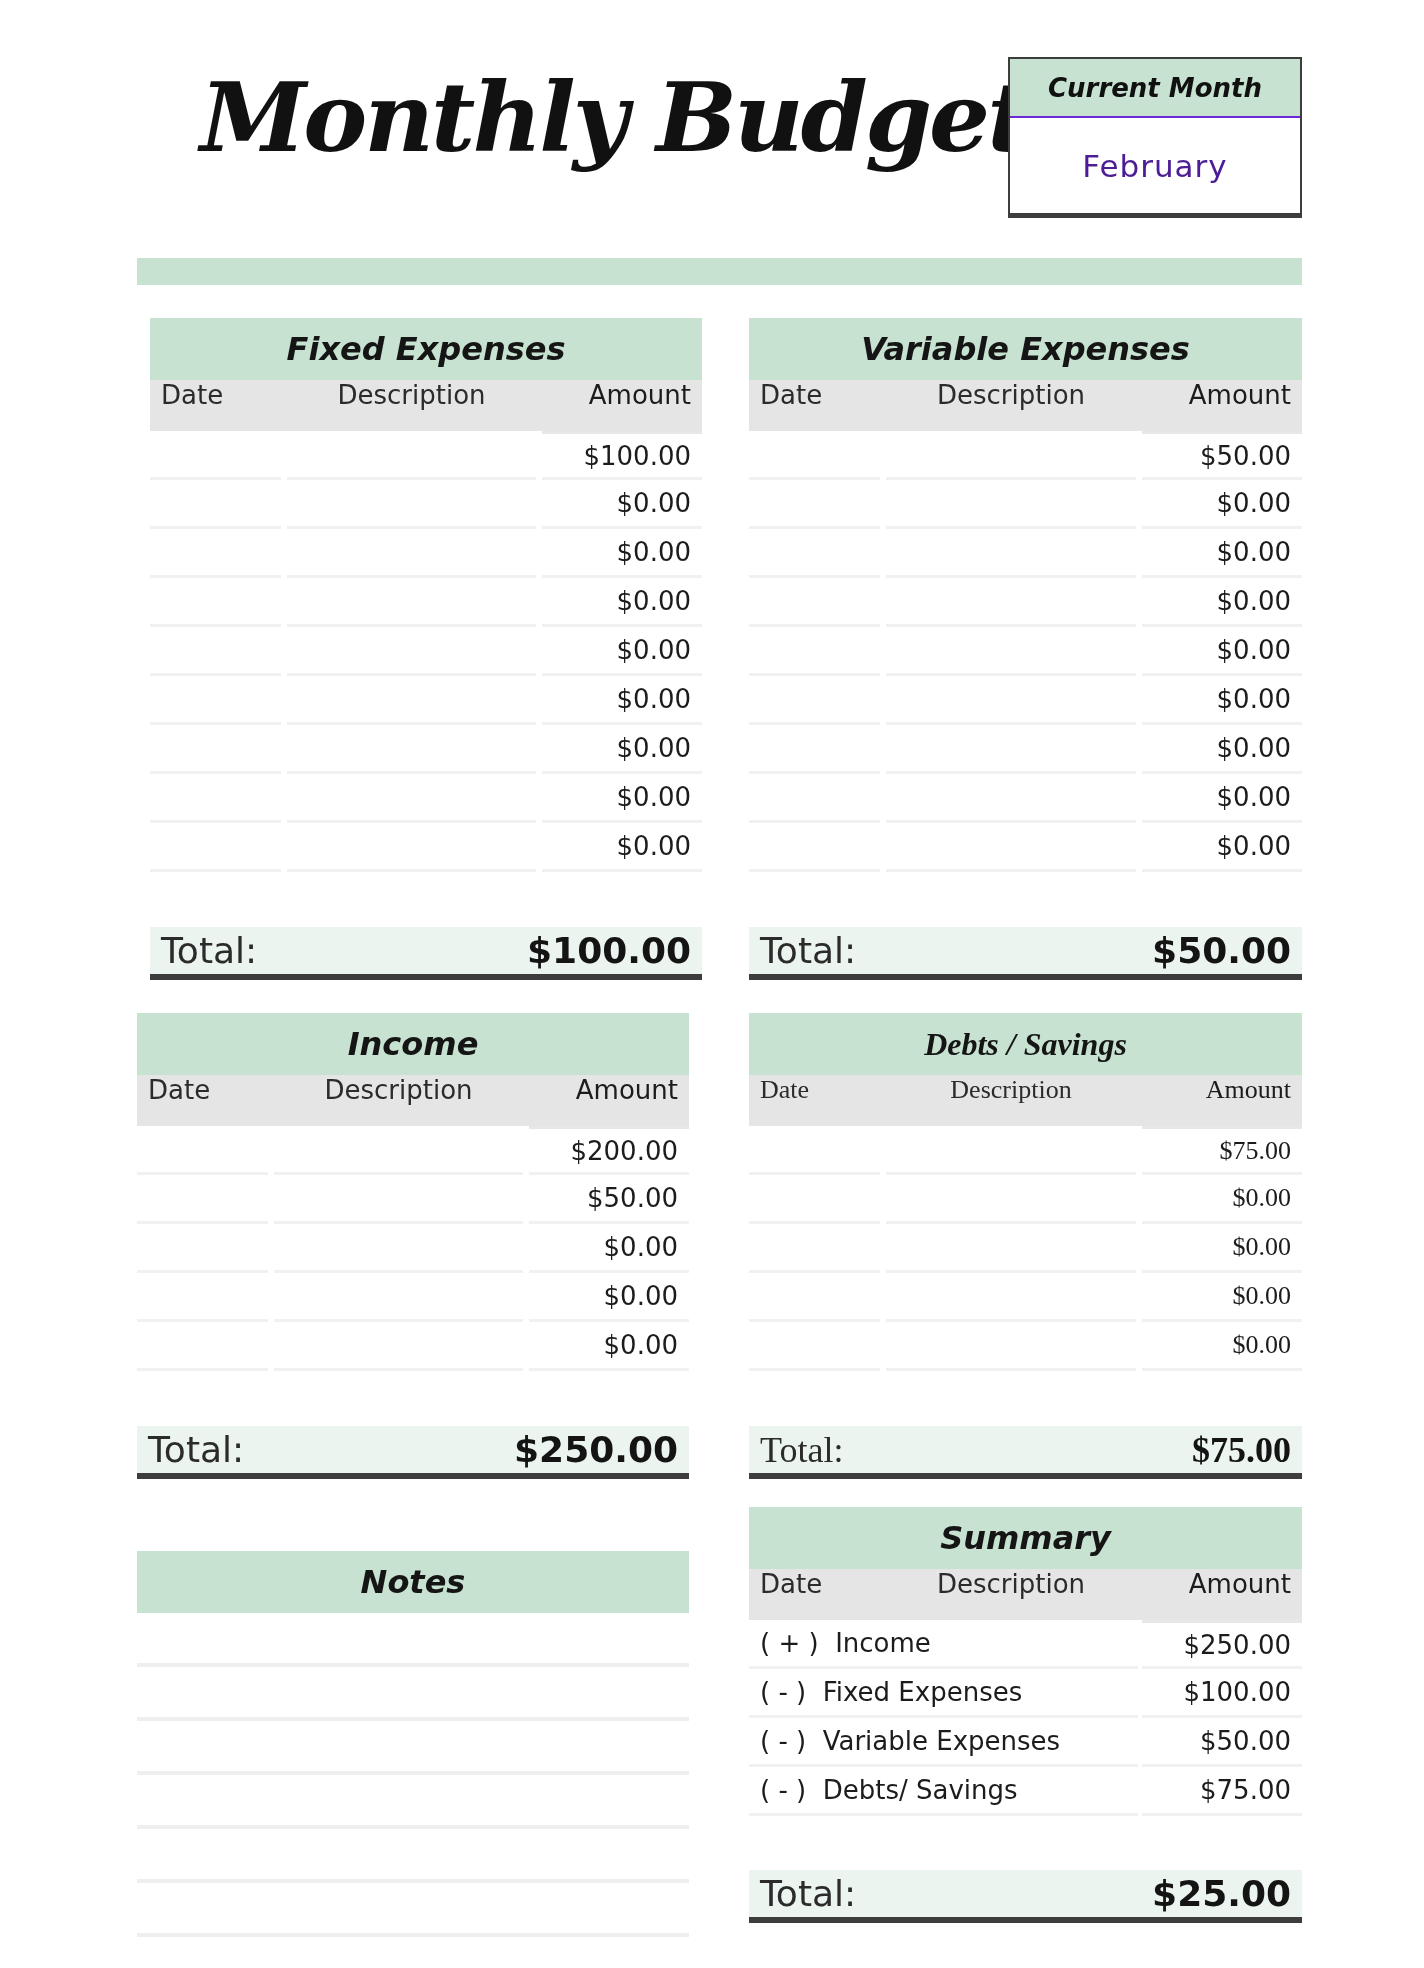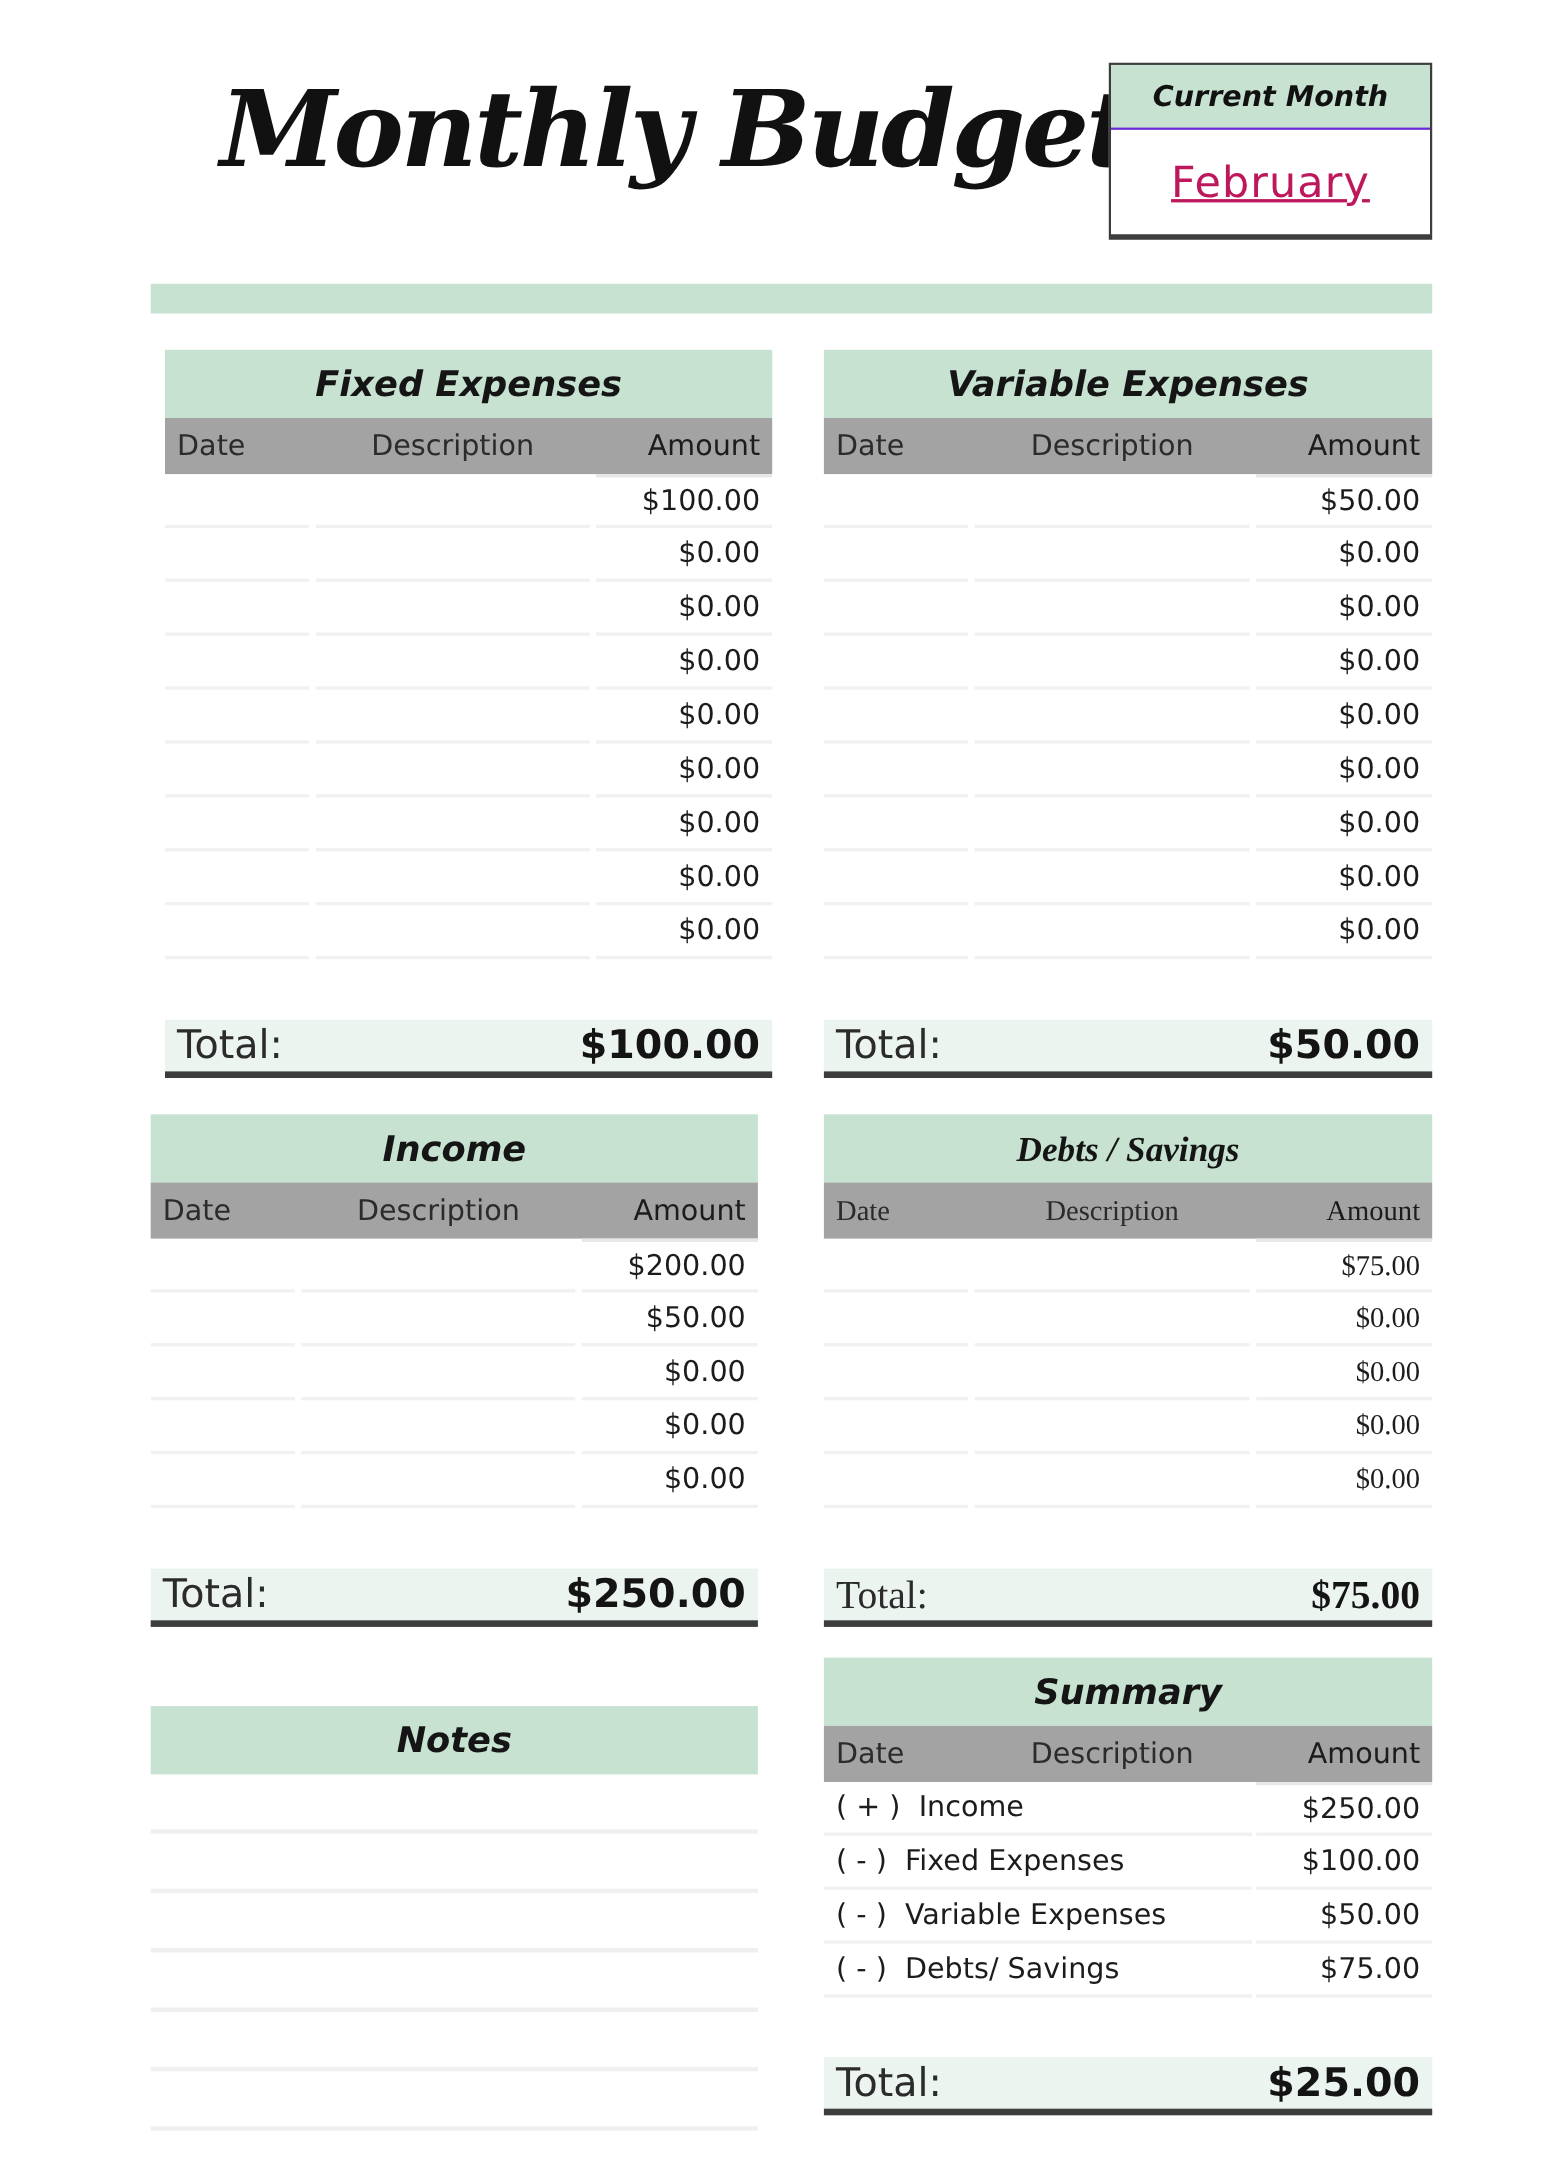--- a/index.html
+++ b/index.html
@@ -16,37 +16,37 @@
     position:absolute; left:1008px; top:57px; width:294px; height:161px;
     border:2px solid #3d3d3d; border-bottom-width:5px; background:#fff;
   }
   .month-box-header {
     height:59px; background:#c7e2d1; border-bottom:2px solid #6d28d9;
     display:flex; align-items:center; justify-content:center;
     font-weight:700; font-style:italic; font-size:26px; color:#111;
   }
   .month-box-value {
     height:96px; display:flex; align-items:center; justify-content:center;
-    font-size:39px; color:#be185d; letter-spacing:1px;text-decoration:underline;
+    font-size:31px; color:#4c1d95; letter-spacing:1px;
   }
 
   .top-bar {
     position:absolute; left:137px; top:258px; width:1165px; height:27px;
     background:#c7e2d1;
   }
 
   
   .table-card { position:absolute; }
   .t-title {
     height:62px; background:#c7e2d1;
     display:flex; align-items:center; justify-content:center;
     font-weight:700; font-style:italic; font-size:32px; color:#151515;
   }
   .t-colhdr {
-    height:51px; background:#a3a3a3; display:flex; align-items:center;
+    height:51px; background:#e5e5e5; display:flex; align-items:flex-start;
     font-size:26px; color:#2b2b2b;
   }
   .t-colhdr .c-date { padding-left:11px; }
   .t-colhdr .c-amt  { padding-right:11px; text-align:right; }
   .t-colhdr .c-desc { text-align:center; }
 
   .trow { display:flex; column-gap:6px; height:49px; }
   .trow .cell { border-bottom:3px solid #f1f1f1; height:100%; display:flex; align-items:center; }
   .c-date { width:131px; flex:0 0 auto; }
   .c-desc { flex:1 1 auto; }

